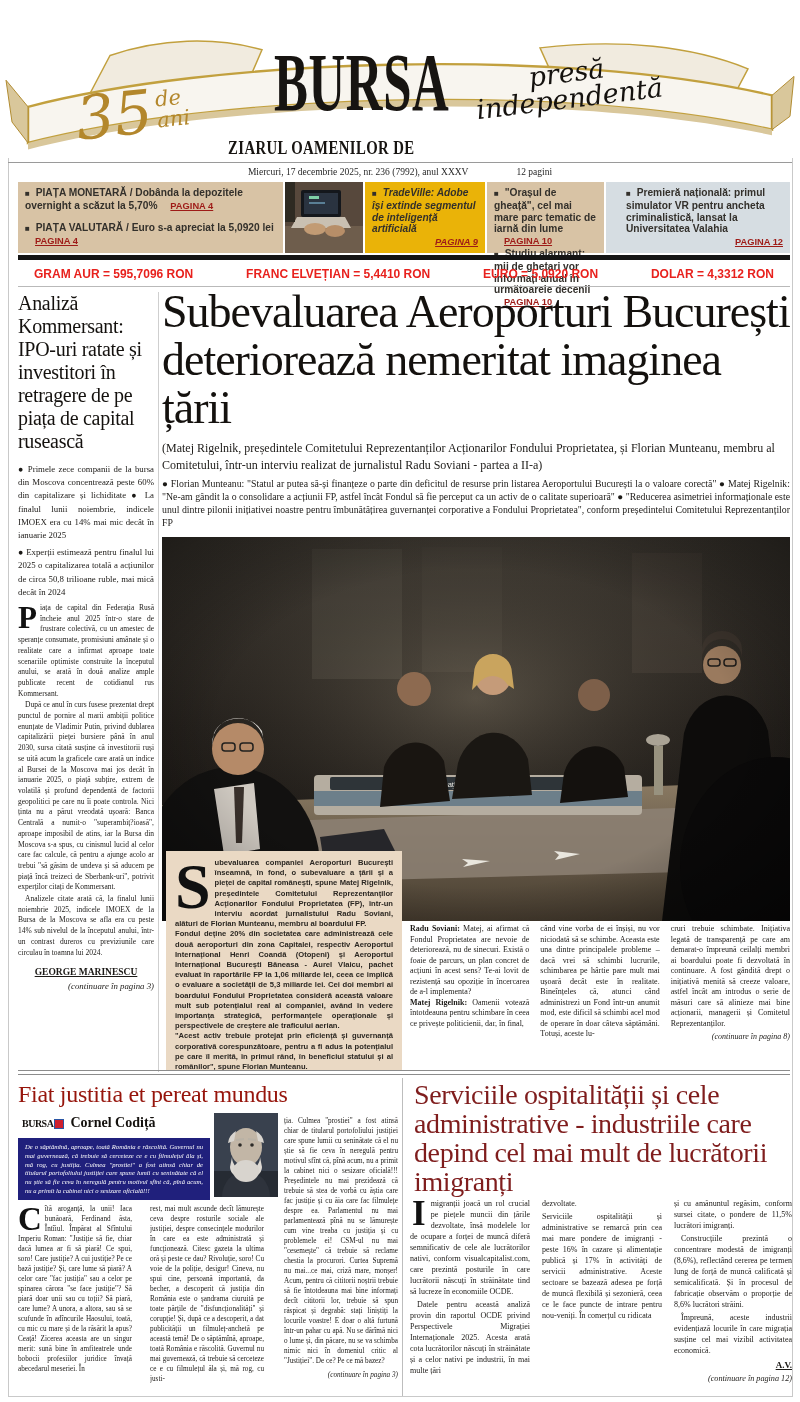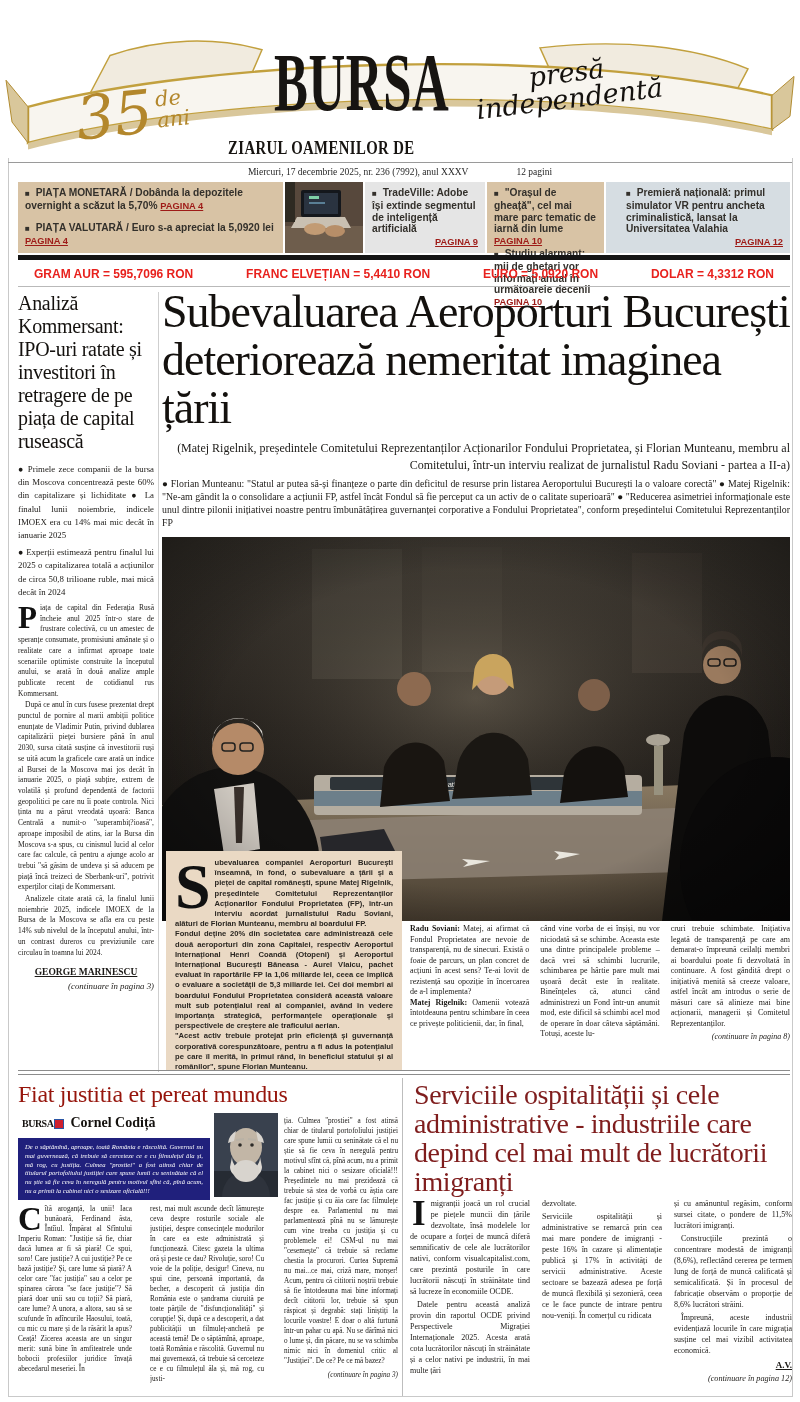--- a/index.html
+++ b/index.html
@@ -28,24 +28,24 @@
   .logo-text{position:absolute;left:-2px;right:-2px;top:31px;text-align:center;color:#fff;
              font-family:"Liberation Sans", sans-serif;font-weight:bold;font-size:11px;z-index:6;}
   .dateline{position:absolute;left:8px;top:162px;width:784px;border-top:1px solid #9a9a9a;
             padding-top:4px;display:flex;justify-content:center;gap:48px;font-size:9.5px;color:#272727;}
   
   .teasers{position:absolute;left:18px;top:182px;width:772px;height:71px;display:flex;
            font-family:"Liberation Sans", sans-serif;}
   .t-box{box-sizing:border-box;padding:5px 7px;font-size:10.2px;line-height:11.8px;color:#33302b;
          font-weight:bold;display:flex;flex-direction:column;justify-content:space-between;}
   .t-beige{background:#d8c3a5;}
-  .t-blue{background:#e5e5e5;}
+  .t-blue{background:#eab308;font-style:italic;}
   .t-gray{background:#d6dde2;}
   .t-item .bullet{font-size:8px;margin-right:3px;}
-  .t-page{color:#9e1b17;text-decoration:underline;font-size:9.3px;margin-left:0;white-space:nowrap;}
+  .t-page{color:#9e1b17;text-decoration:underline;font-size:9.3px;margin-left:10px;white-space:nowrap;}
   .t-page-br{display:block;text-align:right;margin-top:2px;}
   .t-photo{width:78px;height:71px;flex:none;}
   .w1{width:265px;margin-right:2px;} .w2{width:120px;margin-left:2px;margin-right:2px;}
   .w3{width:117px;margin-right:2px;} .w4{flex:1;padding-left:20px;}
   
   .bar-black{position:absolute;left:18px;top:255px;width:772px;height:5px;background:#151515;}
   .ticker{position:absolute;left:18px;top:261px;width:772px;height:26px;display:flex;align-items:center;
           justify-content:space-between;padding:0 16px;box-sizing:border-box;border-bottom:1px solid #b9b9b9;
           font-family:"Liberation Sans", sans-serif;font-weight:bold;font-size:12px;color:#e8211d;}
   
@@ -55,21 +55,21 @@
   .kom .body p{margin:0 0 1px 0;font-size:7.5px;line-height:10.7px;text-align:justify;text-indent:7px;}
   .kom .body p.first{text-indent:0;}
   .dc{float:left;font-weight:bold;color:#111;}
   .dc-p{font-size:31px;line-height:27px;padding:1px 3px 0 0;}
   .kom .byline{margin-top:9px;text-align:center;font-weight:bold;text-decoration:underline;font-size:9.5px;}
   .kom .cont{text-align:right;font-style:italic;font-size:8.8px;margin-top:4px;}
   .vrule1{position:absolute;left:158px;top:292px;height:780px;border-left:1px solid #cfcfcf;}
   
   .main-h{position:absolute;left:162px;top:288px;width:628px;font-size:46px;line-height:48px;
           letter-spacing:-1px;color:#14110e;font-weight:normal;margin:0;}
-  .main-deck{position:absolute;left:162px;top:440px;width:628px;text-align:right;
+  .main-deck{position:absolute;left:162px;top:440px;width:628px;text-align:left;
              font-size:12px;line-height:17px;color:#1c1a17;}
   .main-bullets{position:absolute;left:162px;top:477px;width:628px;text-align:justify;
                 font-size:9.8px;line-height:13px;color:#1c1a17;}
   .photo-wrap{position:absolute;left:162px;top:537px;width:628px;height:384px;}
   .caption{position:absolute;left:166px;top:851px;width:218px;height:205px;overflow:hidden;
            background:#ead9c4;padding:7px 9px;font-family:"Liberation Sans", sans-serif;
            font-size:7.6px;line-height:10.2px;font-weight:bold;color:#2b2722;text-align:justify;}
   .caption p{margin:0;}
   .dc-s{font-size:64px;line-height:54px;padding:2px 4px 0 0;font-family:"Liberation Serif", serif;}
   .iv{position:absolute;left:410px;top:924px;width:380px;height:148px;overflow:hidden;display:flex;gap:11px;}
@@ -296,21 +296,21 @@
   </div>
 
   <div class="caption">
     <p><span class="dc dc-s">S</span><span>ubevaluarea companiei Aeroporturi București înseamnă, în fond, o subevaluare a țării și a pieței de capital românești, spune Matej Rigelnik, președintele Comitetului Reprezentanților Acționarilor Fondului Proprietatea (FP), într-un interviu acordat jurnalistului Radu Soviani, alături de Florian Munteanu, membru al boardului FP.</span></p>
     <p>Fondul deține 20% din societatea care administrează cele două aeroporturi din zona Capitalei, respectiv Aeroportul Internațional Henri Coandă (Otopeni) și Aeroportul Internațional București Băneasa - Aurel Vlaicu, pachet evaluat în raportările FP la 1,06 miliarde lei, ceea ce implică o evaluare a societății de 5,3 miliarde lei. Cei doi membri ai boardului Fondului Proprietatea consideră această valoare mult sub potențialul real al companiei, având în vedere importanța strategică, performanțele operaționale și perspectivele de creștere ale traficului aerian.</p>
     <p>"Acest activ trebuie protejat prin eficiență și guvernanță corporativă corespunzătoare, pentru a fi adus la potențialul pe care îl merită, în primul rând, în beneficiul statului și al românilor", spune Florian Munteanu.</p>
   </div>
 
   <div class="iv">
     <div class="col">
-      <p><b>Radu Soviani:</b><span> Matej, ai afirmat că Fondul Proprietatea are nevoie de transparență, nu de sinecuri. Există o foaie de parcurs, un plan concret de acțiuni în acest sens? Te-ai lovit de rezistență sau opoziție în încercarea de a-l implementa?</span></p>
+      <p><b>Radu Soviani:</b><span> Matej, ai afirmat că Fondul Proprietatea are nevoie de deteriorează, nu de sinecuri. Există o foaie de parcurs, un plan concret de acțiuni în acest sens? Te-ai lovit de rezistență sau opoziție în încercarea de a-l implementa?</span></p>
       <p><b>Matej Rigelnik:</b><span> Oamenii votează întotdeauna pentru schimbare în ceea ce privește politicienii, dar, în final,</span></p>
     </div>
     <div class="col">
       <p>când vine vorba de ei înșiși, nu vor niciodată să se schimbe. Aceasta este una dintre principalele probleme – dacă vrei să schimbi lucrurile, schimbarea pe hârtie pare mult mai ușoară decât este în realitate. Bineînțeles că, atunci când administrezi un Fond într-un anumit mod, este dificil să schimbi acel mod de operare în doar câteva săptămâni. Totuși, aceste lu-</p>
     </div>
     <div class="col">
       <p>cruri trebuie schimbate. Inițiativa legată de transparență pe care am demarat-o împreună ceilalți membri ai boardului poate fi dezvoltată în continuare. A fost gândită drept o inițiativă menită să creeze valoare, astfel încât am introdus o serie de măsuri care să alinieze mai bine acționarii, managerii și Comitetul Reprezentanților.</p>
       <div class="cont">(continuare în pagina 8)</div>
     </div>
   </div>

